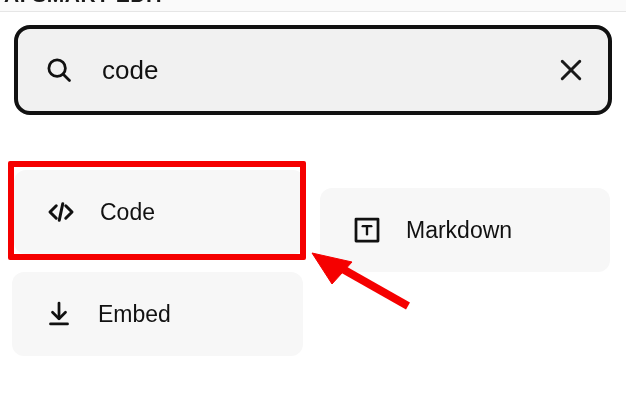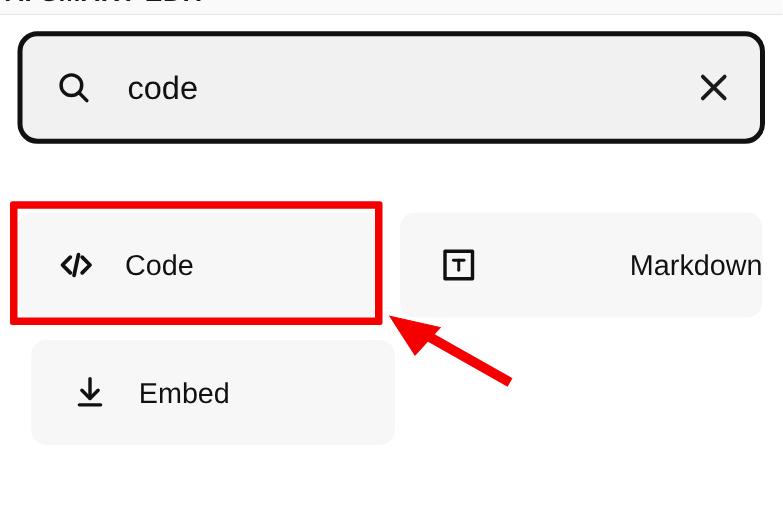--- a/index.html
+++ b/index.html
@@ -97,22 +97,22 @@
     display: block;
   }
   .option-card .opt-label {
     margin-left: 24px;
     font-size: 23px;
     color: #111111;
     white-space: nowrap;
   }
 
   #card-code     { left: 14px;  top: 170px; width: 291px; height: 84px; }
-  #card-markdown { left: 320px; top: 170px; width: 290px; height: 84px; justify-content: space-between; }
-  #card-embed    { left: 25px;  top: 272px; width: 291px; height: 84px; }
+  #card-markdown { left: 320px; top: 188px; width: 290px; height: 84px; }
+  #card-embed    { left: 12px;  top: 272px; width: 291px; height: 84px; }
 
   
   #annotation-rect {
     position: absolute;
     left: 8px;
     top: 161px;
     width: 298px;
     height: 99px;
     box-sizing: border-box;
     border: 6px solid #f50000;

